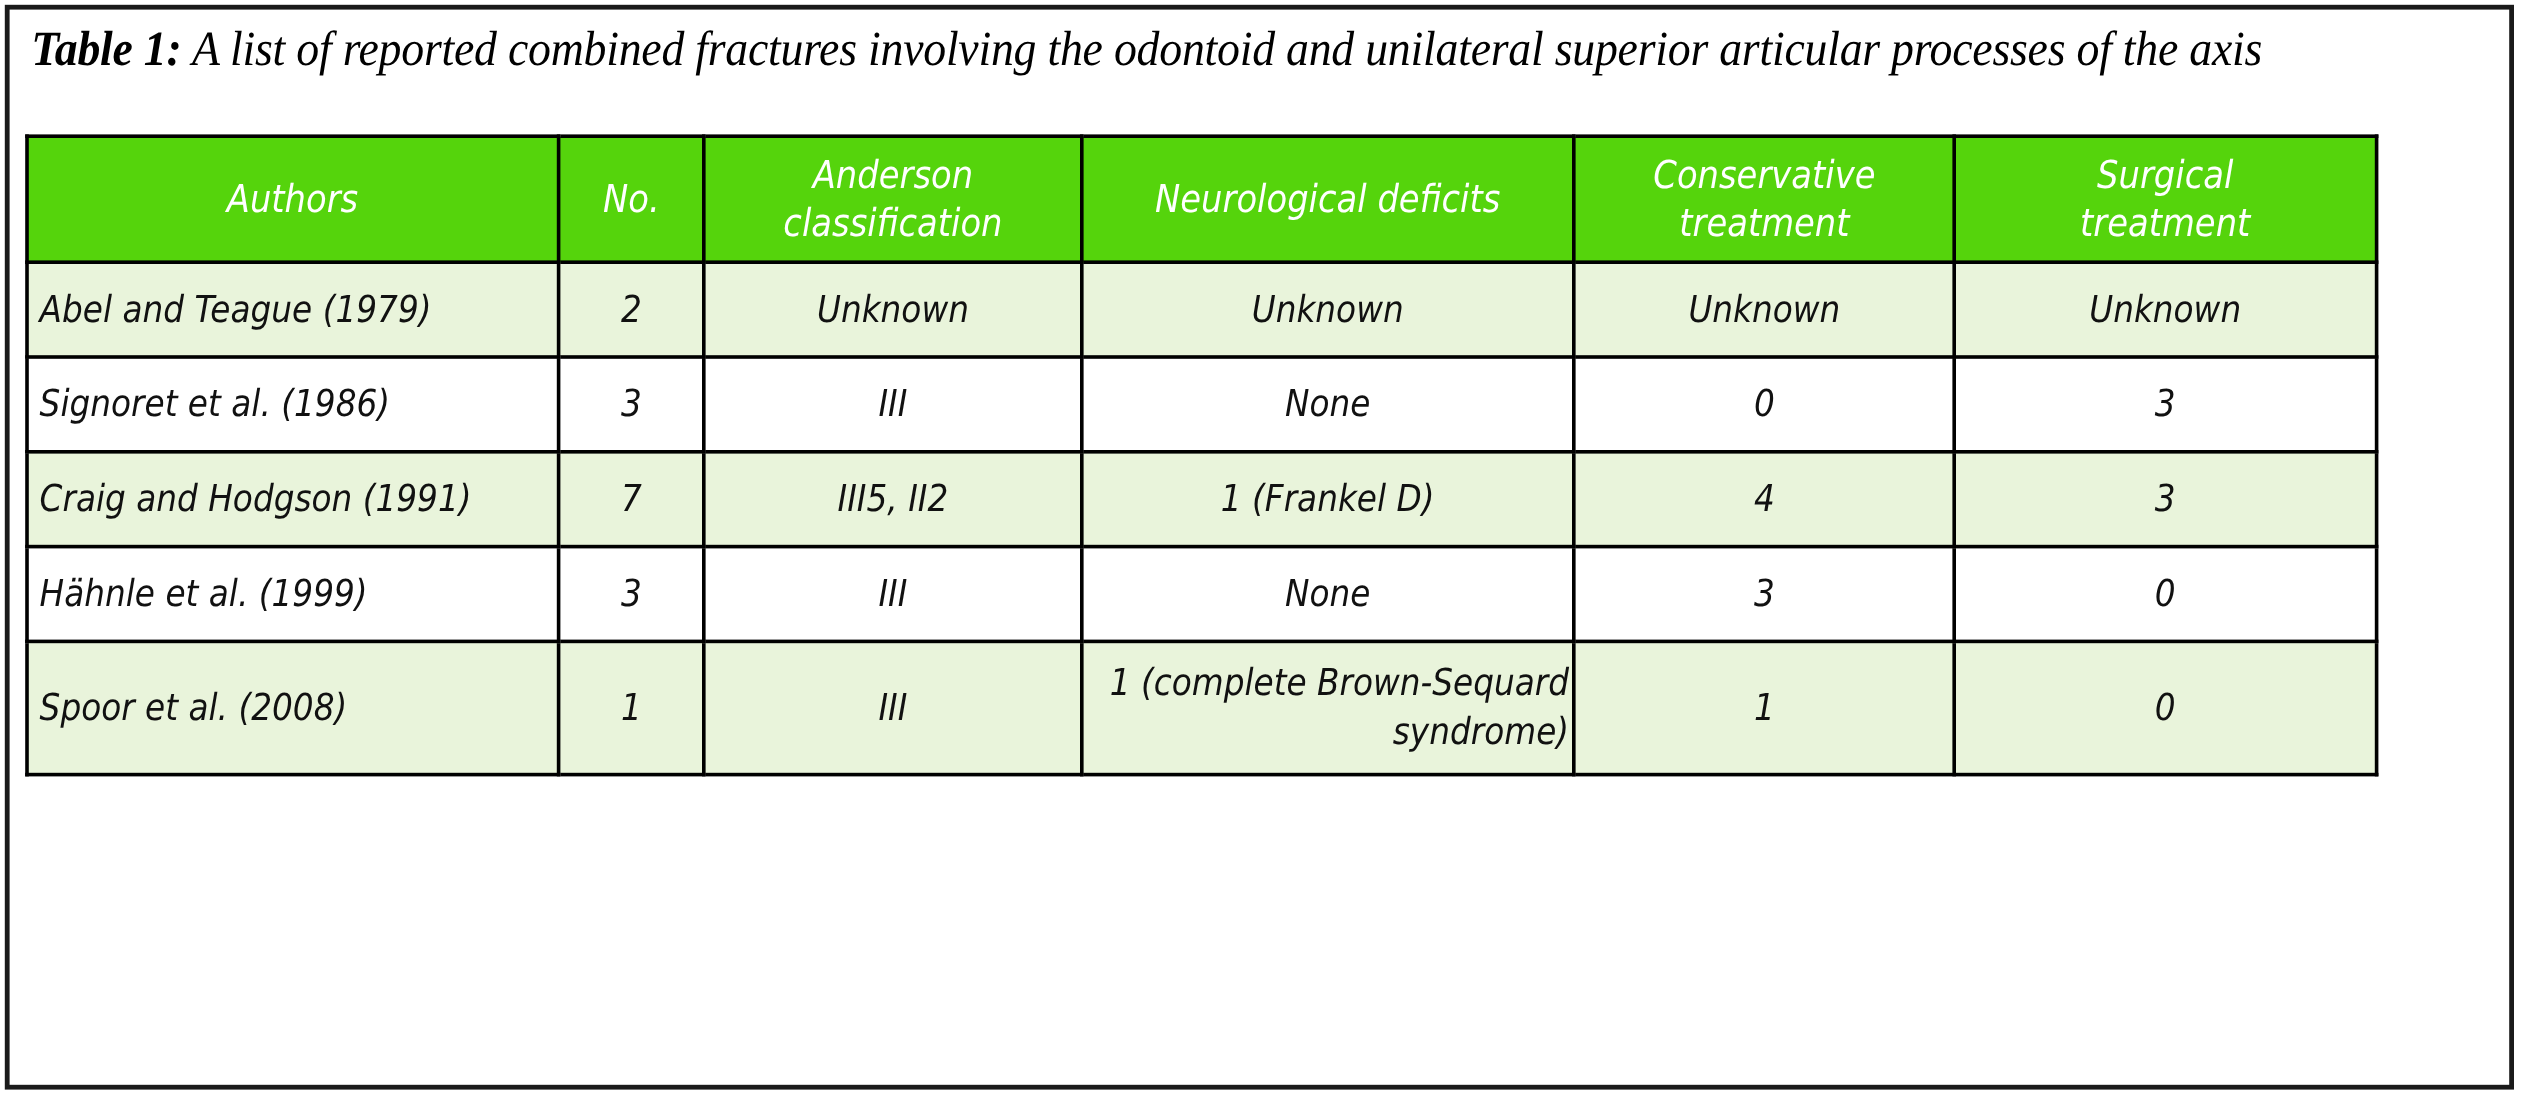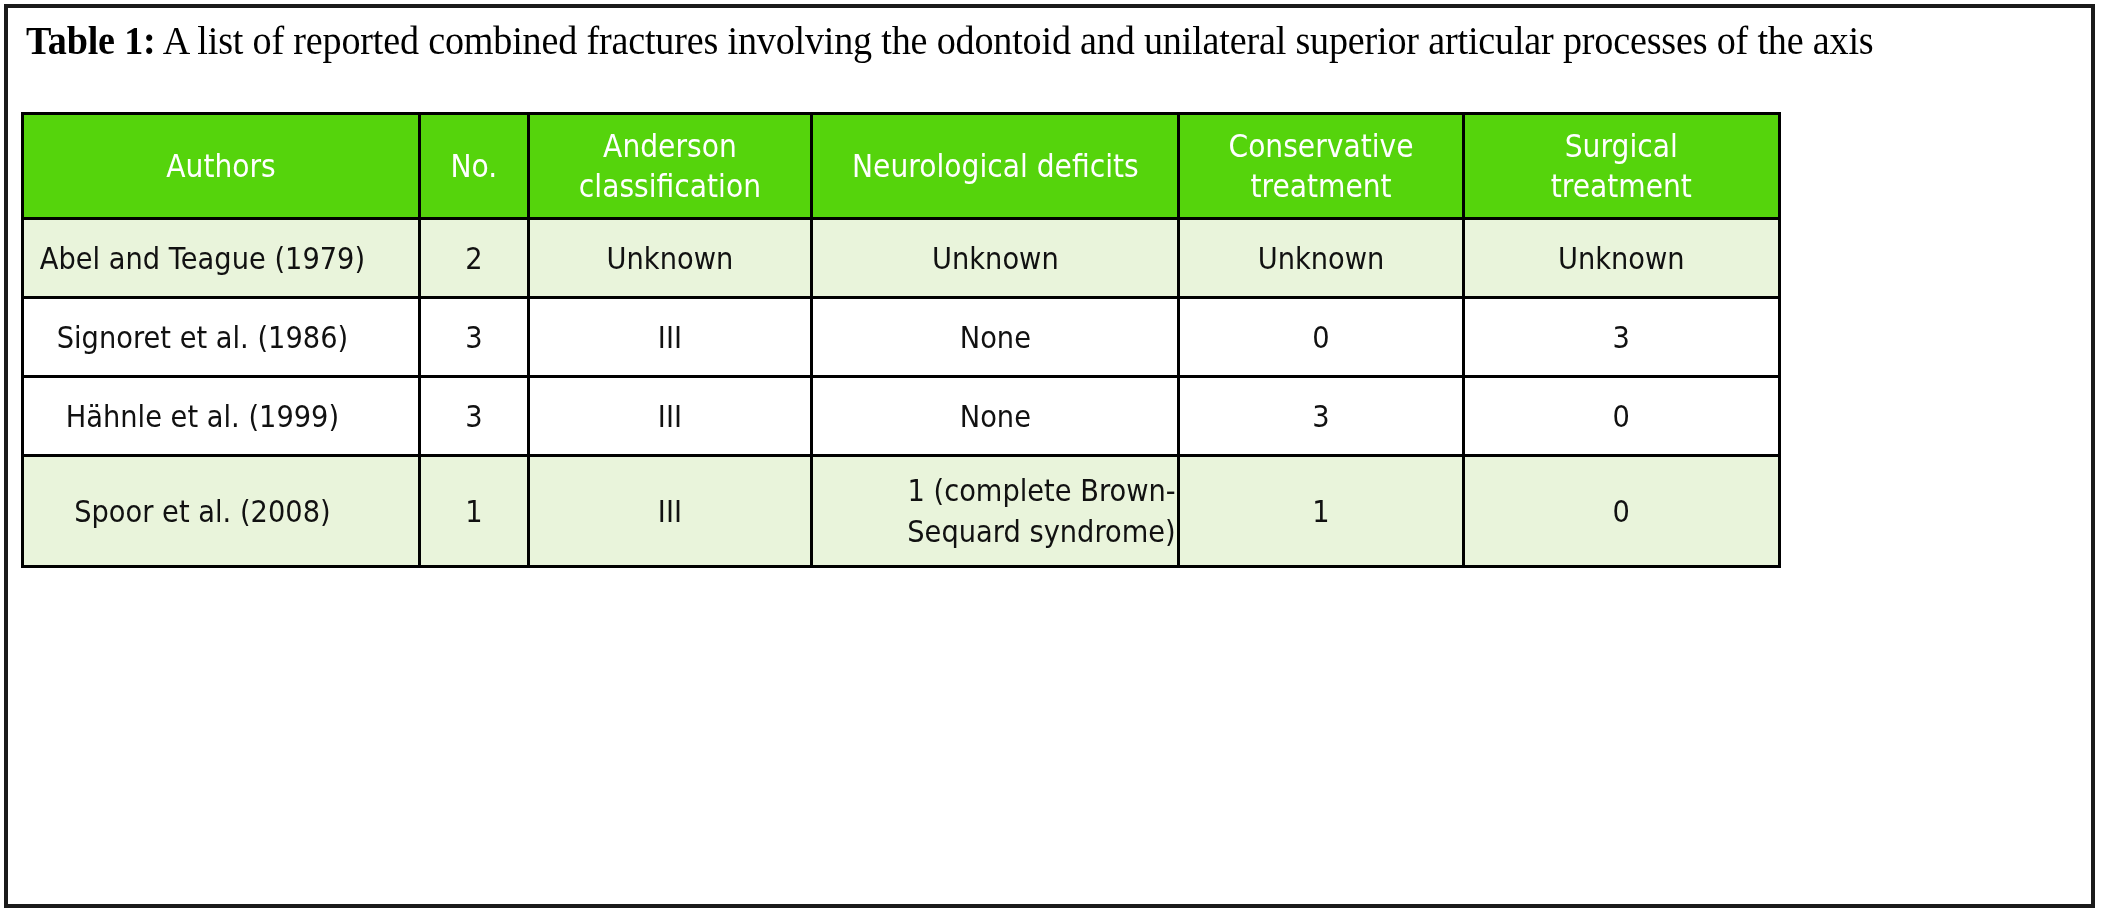--- a/index.html
+++ b/index.html
@@ -16,20 +16,21 @@
 
   #page {
     position: absolute;
     left: 4px;
     top: 4px;
     width: 2091px;
     height: 904px;
     border: 4px solid #1a1a1a;
     box-sizing: border-box;
     background: #ffffff;
+    font-style: italic;
   }
 
   #caption {
     position: absolute;
     left: 18px;
     top: 6px;
     width: 2030px;
     font-family: "Liberation Serif", serif;
     font-size: 41px;
     line-height: 1.27;
@@ -49,21 +50,21 @@
   #table-wrap {
     position: absolute;
     left: 13px;
     top: 104px;
     width: 2056px;
   }
 
   table.tbl {
     border-collapse: collapse;
     table-layout: fixed;
-    width: 1760px;
+    width: 1961px;
     border: 3px solid #c4b5fd;
   }
 
   table.tbl td, table.tbl th {
     border: 3px solid #000000;
     padding: 0;
     margin: 0;
     vertical-align: middle;
     font-weight: normal;
   }
@@ -94,21 +95,21 @@
     text-align: center;
     height: 76px;
     padding: 2px 6px;
     line-height: 1.32;
   }
   tbody td .cel {
     display: block;
     transform: scaleX(0.88);
   }
   tbody td.authors {
-    text-align: center;
+    text-align: left;
     padding-left: 9px;
   }
   tbody td.authors .cel {
     transform-origin: left center;
   }
   tbody td.neuro-wrap {
     text-align: right;
     padding-left: 9px;
     height: 108px;
   }
@@ -209,20 +210,40 @@
               <span class="cel">None</span>
             </td>
           <td>
               <span class="cel">0</span>
             </td>
           <td>
               <span class="cel">3</span>
             </td>
         </tr>
 
+        <tr class="shade">
+          <td class="authors">
+              <span class="cel">Craig and Hodgson (1991)</span>
+            </td>
+          <td>
+              <span class="cel">7</span>
+            </td>
+          <td>
+              <span class="cel">III5, II2</span>
+            </td>
+          <td>
+              <span class="cel">1 (Frankel D)</span>
+            </td>
+          <td>
+              <span class="cel">4</span>
+            </td>
+          <td>
+              <span class="cel">3</span>
+            </td>
+        </tr>
 
         <tr class="plain">
           <td class="authors">
               <span class="cel">Hähnle et al. (1999)</span>
             </td>
           <td>
               <span class="cel">3</span>
             </td>
           <td>
               <span class="cel">III</span>

